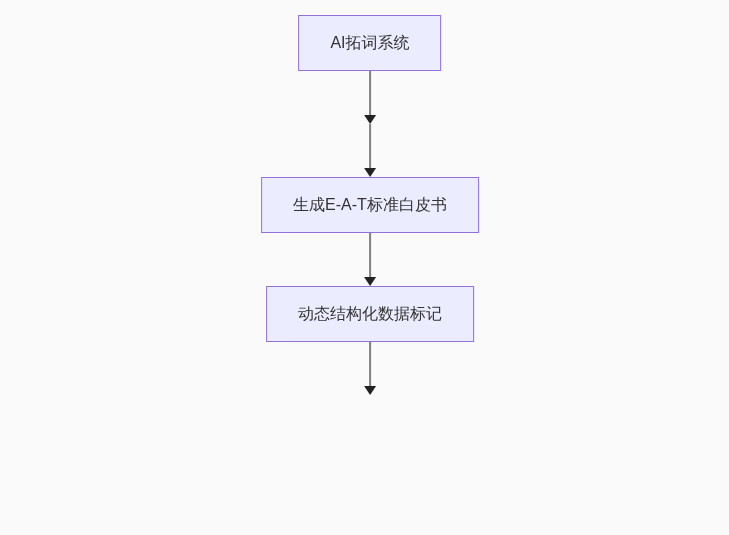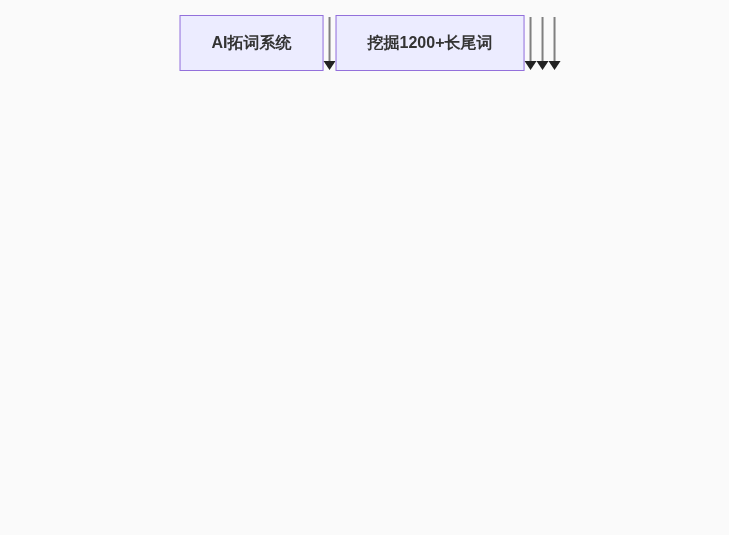--- a/index.html
+++ b/index.html
@@ -20,23 +20,22 @@
     height: 535px;
     background: var(--background);
     overflow: hidden;
   }
   .flow {
     position: absolute;
     top: 15px;
     left: 370px;
     transform: translateX(-50%);
     display: flex;
-    flex-direction: row;
+    flex-direction: column;
     align-items: center;
-    font-weight: bold;
   }
   .node {
     background: var(--node-fill);
     border: 1px solid var(--node-border);
     color: var(--node-text);
     font-size: 16px;
     line-height: 22px;
     padding: 16px 31px;
     white-space: nowrap;
     text-align: center;
@@ -69,35 +68,38 @@
 
     <div class="node">
       <span>AI拓词系统</span>
     </div>
 
     <div class="edge">
       <div class="edge-line"></div>
       <div class="edge-arrowhead"></div>
     </div>
 
+
+    <div class="edge">
+      <div class="edge-line"></div>
+      <div class="edge-arrowhead"></div>
+    </div>
+
     <div class="node">
-      <span>挖掘1200+长尾词</span>
+      <span>生成E-A-T标准白皮书</span>
     </div>
 
     <div class="edge">
       <div class="edge-line"></div>
       <div class="edge-arrowhead"></div>
     </div>
 
-
-    <div class="edge">
-      <div class="edge-line"></div>
-      <div class="edge-arrowhead"></div>
+    <div class="node">
+      <span>动态结构化数据标记</span>
     </div>
-
 
     <div class="edge">
       <div class="edge-line"></div>
       <div class="edge-arrowhead"></div>
     </div>
 
 
   </div>
 </div>
 

